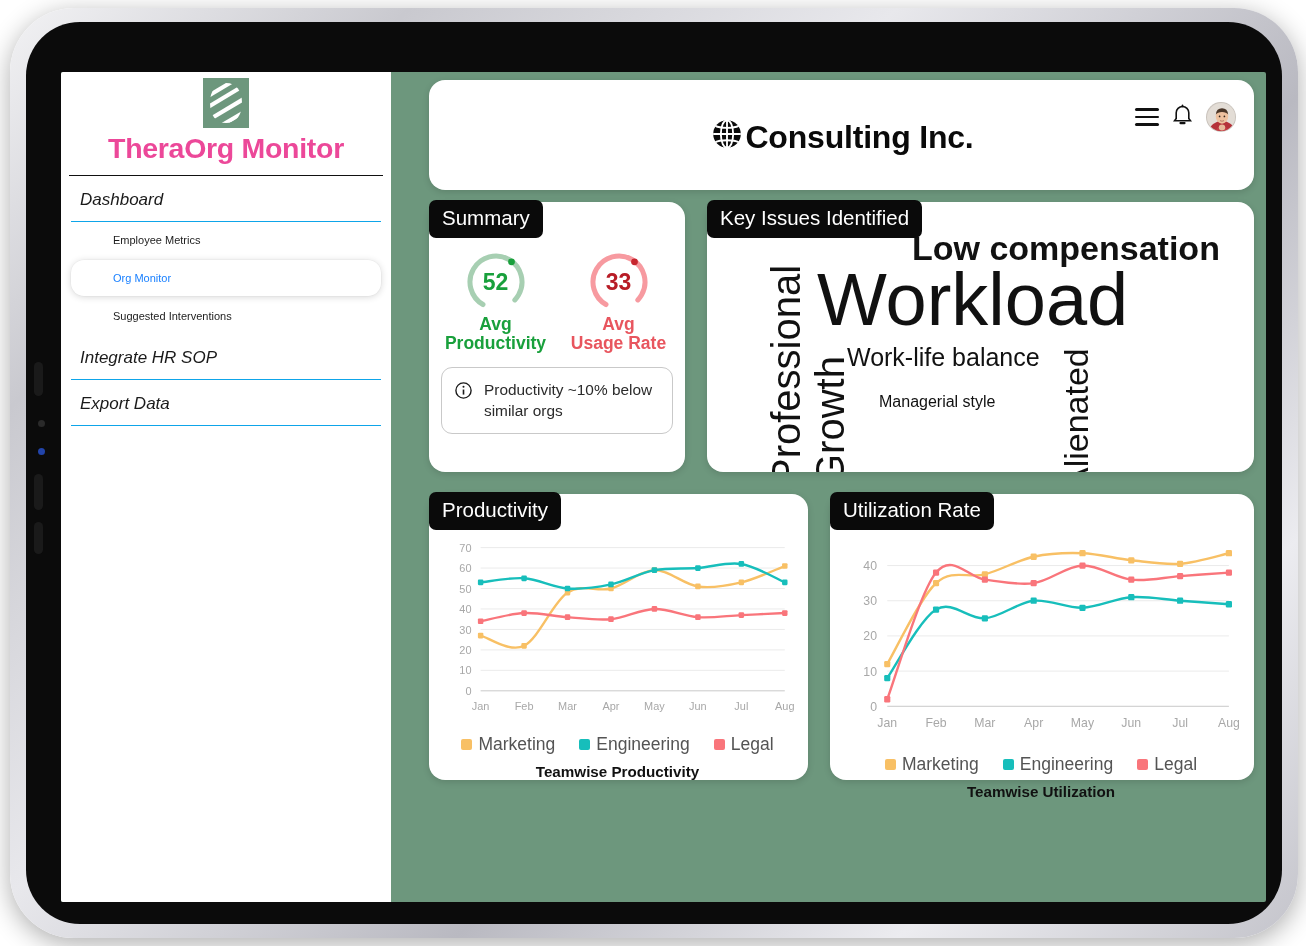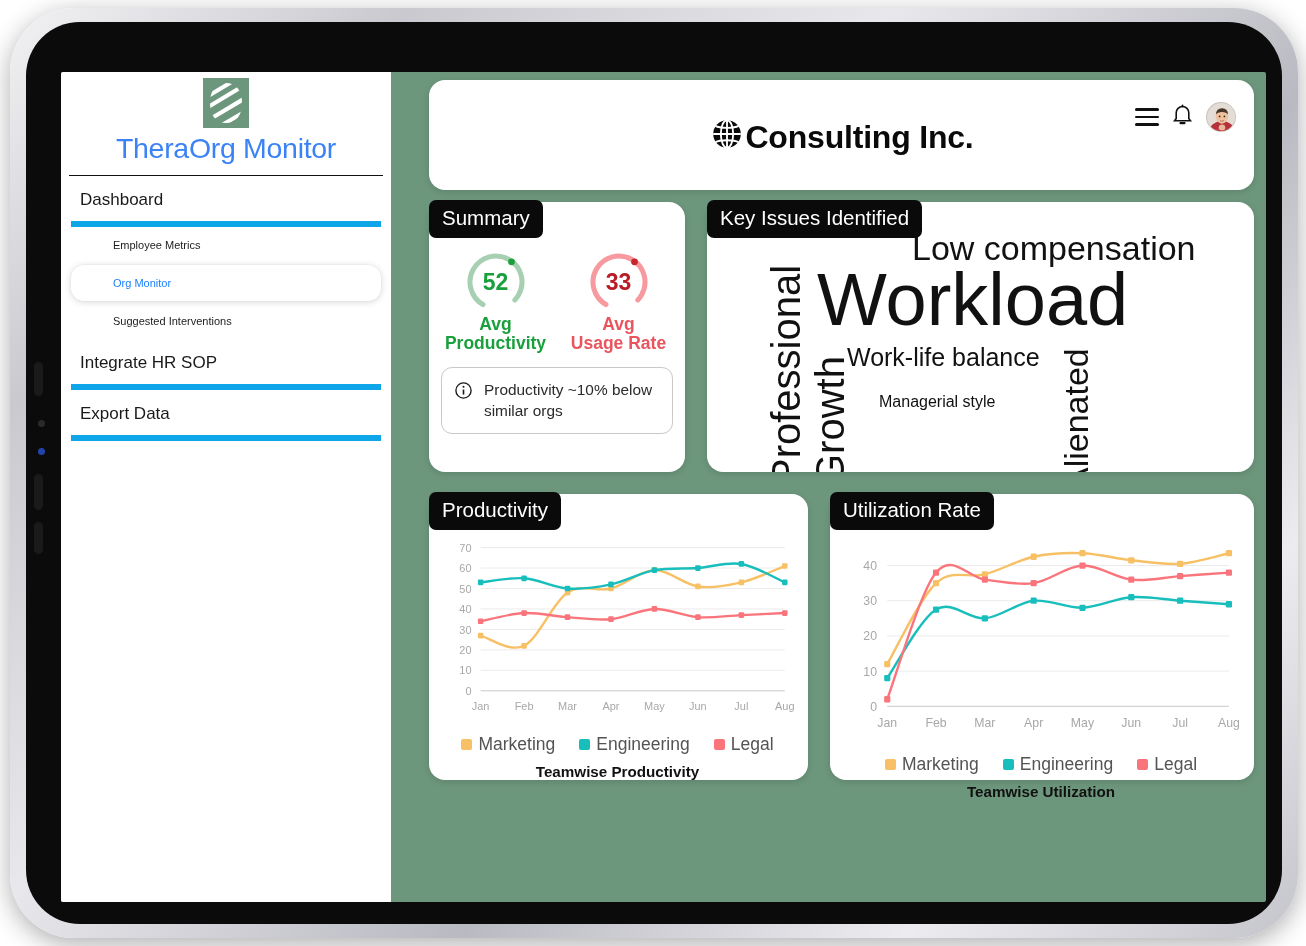--- a/index.html
+++ b/index.html
@@ -66,31 +66,32 @@
     width: 46px; height: 50px;
     margin: 0 auto 4px;
     background: #6d977d;
     position: relative;
     overflow: hidden;
     display: block;
   }
   #brand-logo svg { display:block; }
   #brand-title {
     font-size: 28.5px;
-    font-weight: normal;
+    font-weight: bold;
     letter-spacing: -0.3px;
-    color: #3b82f6;
+    color: #ec4899;
     white-space: nowrap;
   }
   #nav { padding: 0 10px; }
   .nav-section {
     font-size: 17px;
     color: #1a1a1a;
     padding: 14px 9px 11px;
-    border-bottom: 6px solid #0ea5e9;
+    border-bottom: 1px solid #0ea5e9;
+    font-style: italic;
   }
   .nav-sub {
     font-size: 11px;
     color: #1c1c1c;
     padding: 12px 0 12px 42px;
   }
   .nav-sub.active {
     color: #1a80ff;
     font-weight: normal;
     background: #fff;
@@ -350,21 +351,21 @@
               <span id="info-text">Productivity ~10% below similar orgs</span>
             </div>
           </section>
 
           <section class="card" id="issues-card">
             <div class="card-tag">Key Issues Identified</div>
             <div id="wordcloud">
                 <span class="wc vert" style="font-size: 40px; left: 60px; top: 283px; transform: rotate(-90deg);">Professional</span>
                 <span class="wc vert" style="font-size: 40px; left: 104px; top: 283px; transform: rotate(-90deg);">Growth</span>
                 <span class="wc" style="font-size: 74px; left: 110px; top: 63px;">Workload</span>
-                <span class="wc" style="font-size: 34px; left: 205px; top: 30px;">Low compensation</span>
+                <span class="wc" style="font-size: 34px; left: 205px; top: 30px; font-weight: bold;">Low compensation</span>
                 <span class="wc" style="font-size: 25px; left: 140px; top: 144px;">Work-life balance</span>
                 <span class="wc" style="font-size: 16px; left: 172px; top: 192px;">Managerial  style</span>
                 <span class="wc vert" style="font-size: 34px; left: 353px; top: 288px; transform: rotate(-90deg);">Alienated</span>
               </div>
           </section>
         </div>
 
         <div id="row2">
 
           <section class="card" id="prod-card">

